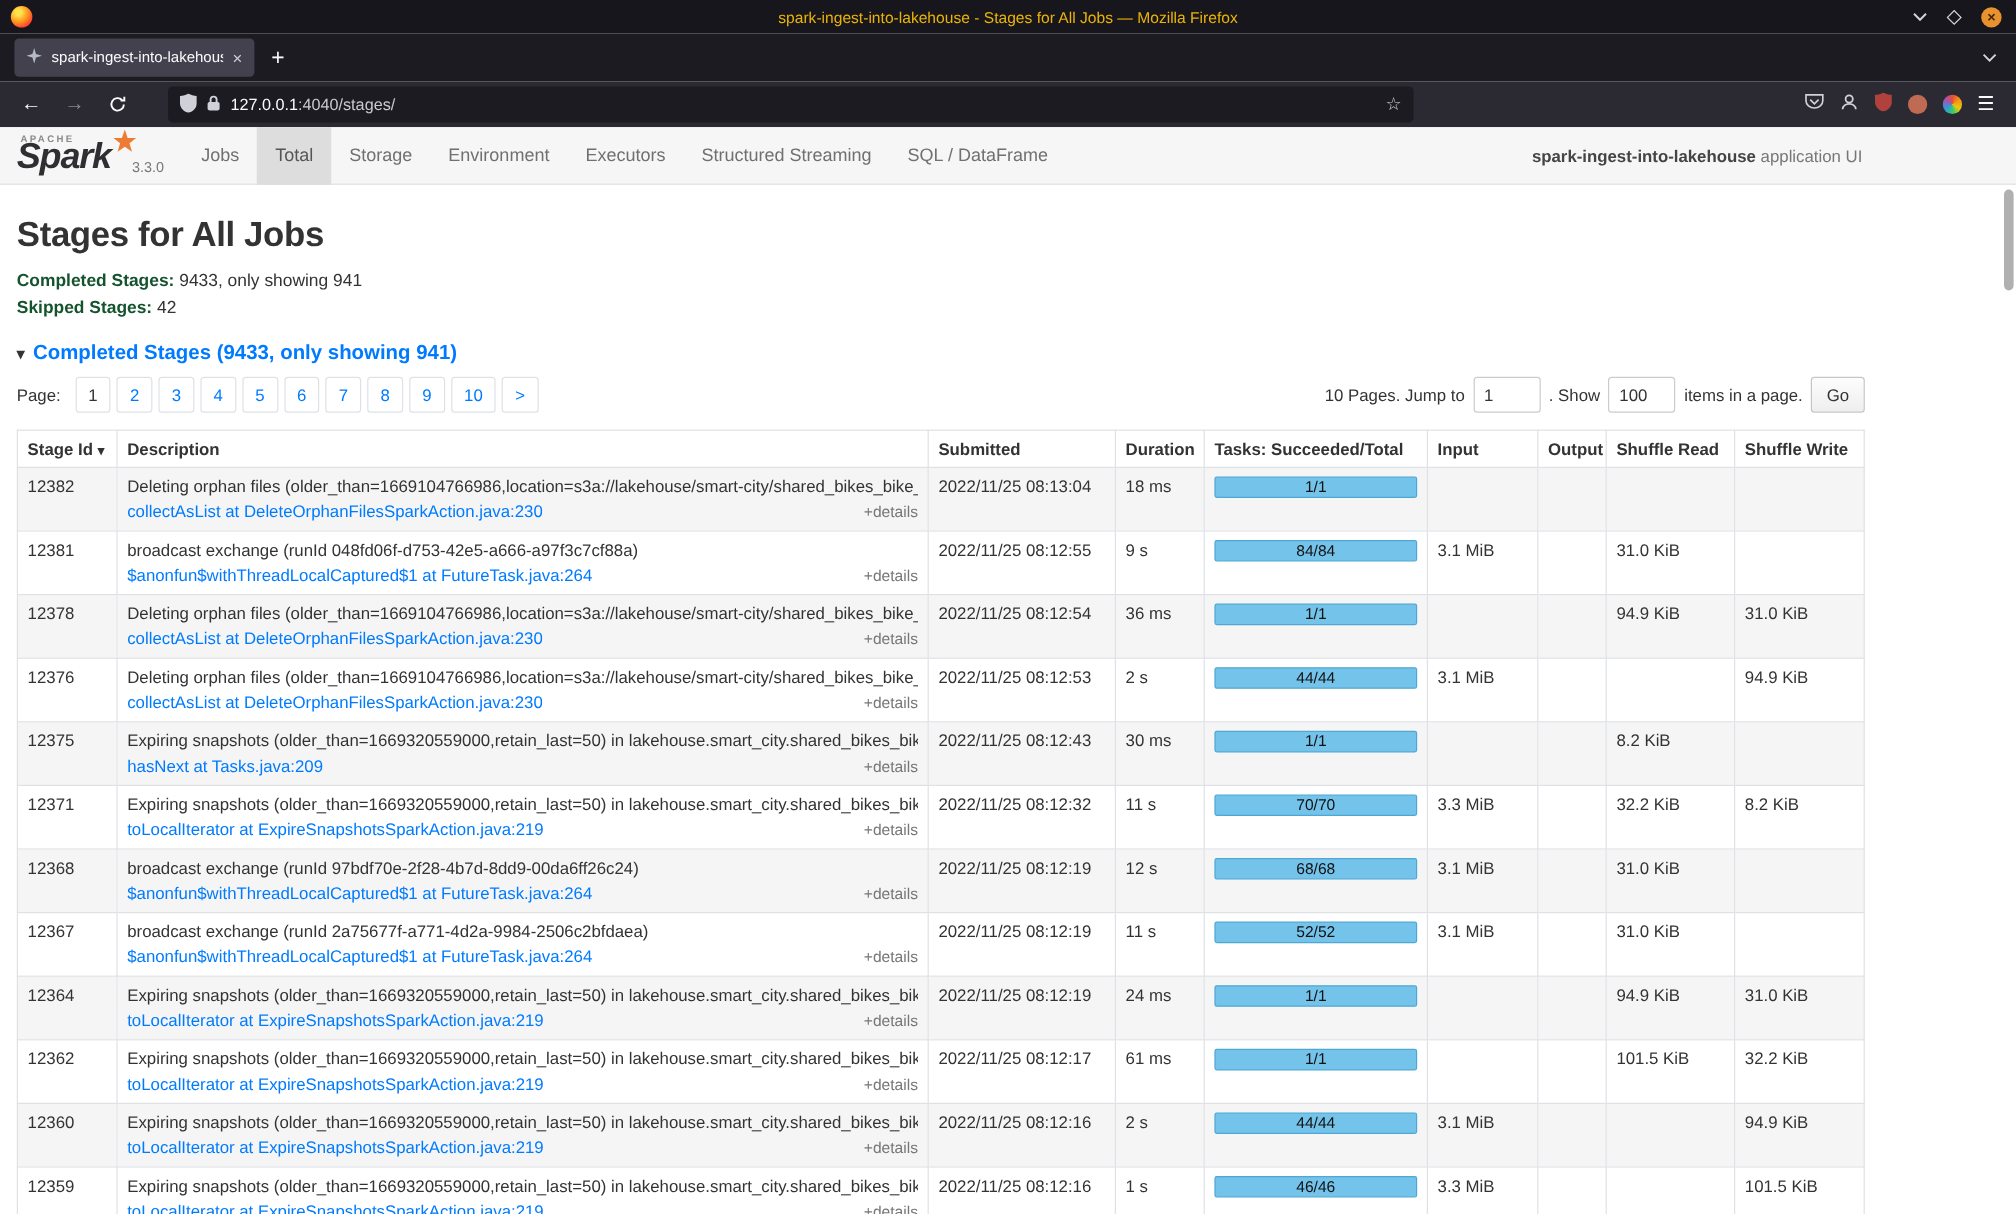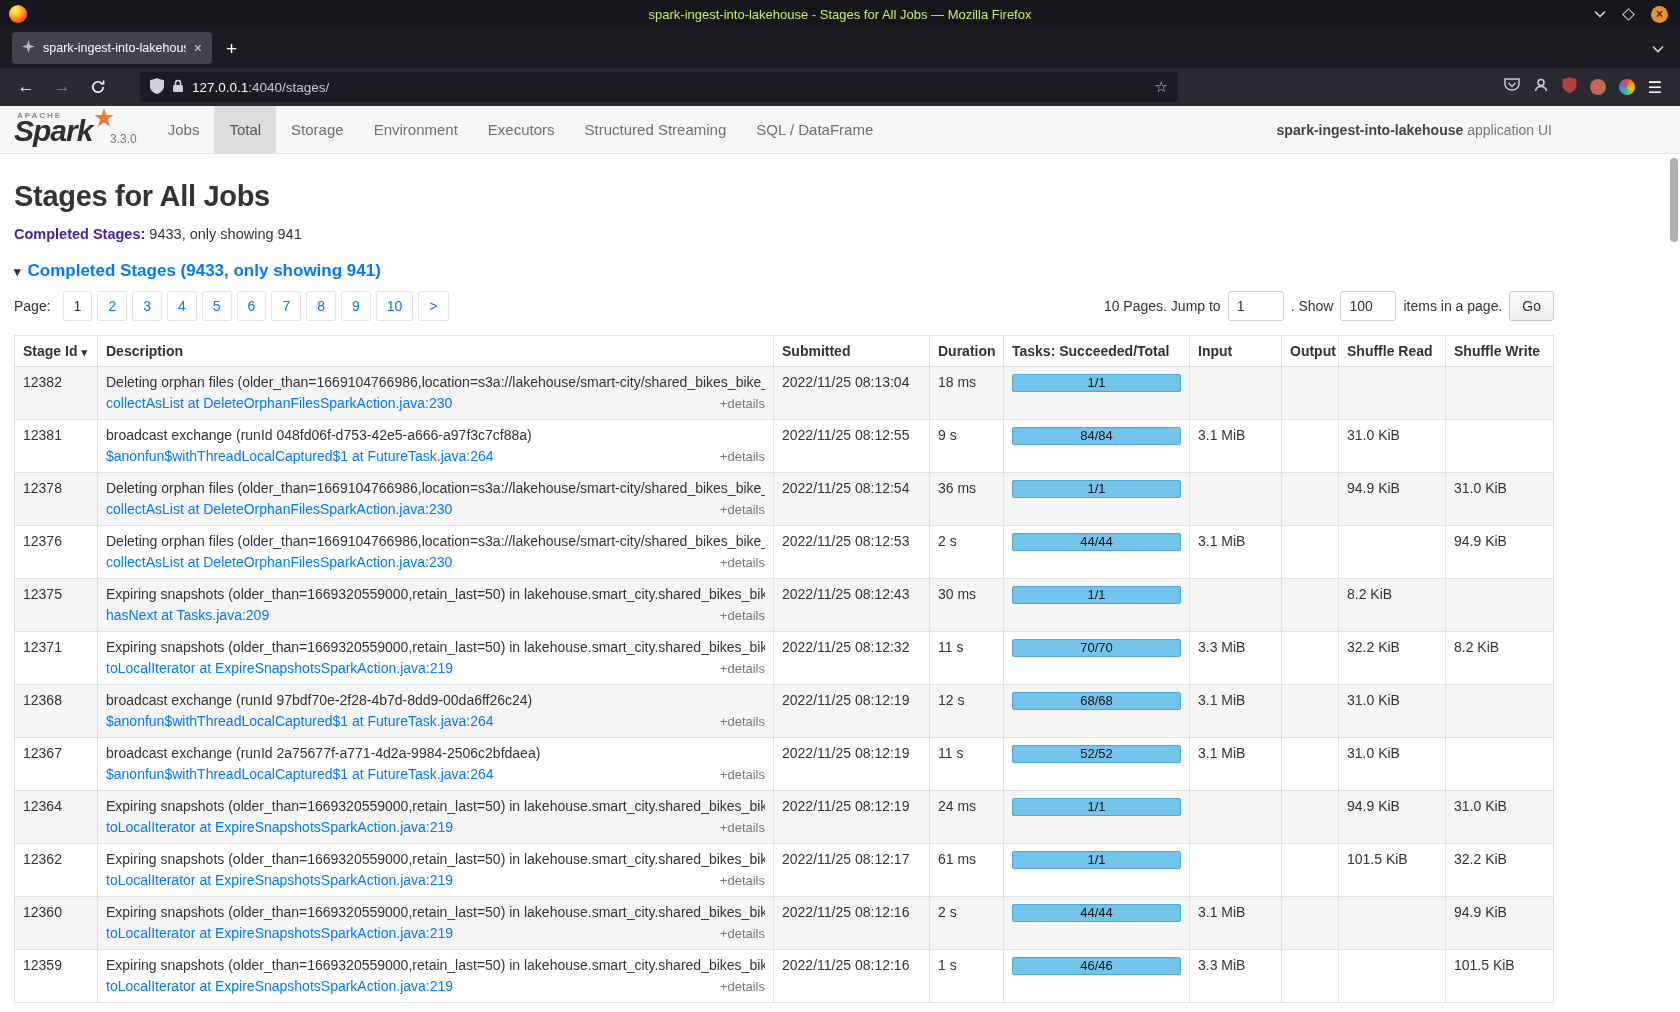--- a/index.html
+++ b/index.html
@@ -4,21 +4,21 @@
 <style>
   * { margin:0; padding:0; box-sizing:border-box; }
   html,body { width:1680px; height:1012px; overflow:hidden; background:#fff;
               font-family:"Liberation Sans", sans-serif; }
   body { position:relative; }
 
   
   .titlebar { height:28px; background:#17161d; display:flex; align-items:center; position:relative; }
   .ff-logo { width:18px; height:18px; border-radius:50%; margin-left:9px; z-index:2;
              background:radial-gradient(circle at 35% 30%, #ffe14d 0 15%, #ff9a1f 45%, #ff3b30 78%, #b5007f 100%); }
-  .tb-title { position:absolute; left:0; right:0; text-align:center; font-size:13px; color:#bef264; }
+  .tb-title { position:absolute; left:0; right:0; text-align:center; font-size:13px; color:#eab308; }
   .win-controls { margin-left:auto; display:flex; align-items:center; gap:18px; padding-right:12px; z-index:2; }
   .wc { display:flex; align-items:center; justify-content:center; cursor:default; }
   .diamond { width:9px; height:9px; border:1.5px solid #d4d4da; transform:rotate(45deg); display:inline-block; }
   .close-circle { width:17px; height:17px; border-radius:50%; background:#e8912e; color:#3e2606;
                   font-size:12px; line-height:17px; text-align:center; font-weight:bold; }
 
   .tabbar { height:40px; background:#1c1b22; display:flex; align-items:center; }
   .tab { display:flex; align-items:center; gap:8px; background:#42414d; border-radius:4px;
          margin-left:12px; height:32px; padding:0 10px; width:200px; color:#fbfbfe; font-size:12.5px; }
   .tab-title { white-space:nowrap; overflow:hidden; flex:1; }
@@ -56,21 +56,21 @@
               text-decoration:none; }
   .nav-item.active { background:#dddddd; color:#555; }
   .app-text { margin-left:auto; font-size:14px; color:#777; white-space:nowrap; }
   .app-text b { color:#444; }
 
   
   .content { padding:26px 0 0 14px; width:1568px; }
   .page-title { font-size:29px; font-weight:bold; color:#333; letter-spacing:-.3px; }
   .summary { margin-top:13px; font-size:14.5px; color:#333; }
   .summary > div { margin-bottom:7px; }
-  .lbl { color:#4c1d95; font-weight:bold; text-decoration:none; }
+  .lbl { color:#14532d; font-weight:bold; text-decoration:none; }
   .section-head { margin:19px 0 10px; font-size:17px; font-weight:bold; color:#007bff;
                   display:flex; align-items:center; gap:7px; cursor:pointer; }
   .caret { color:#333; font-size:13px; }
 
   .pag-row { display:flex; align-items:center; margin:8px 0 14px; font-size:14px; color:#333; width:1540px; }
   .pages { display:flex; gap:5px; margin-left:12px; }
   .page-btn { min-width:18px; padding:6px 10px; border:1px solid #dee2e6; border-radius:3px;
               color:#007bff; text-align:center; text-decoration:none; font-size:14px; background:#fff; }
   .page-btn.current { color:#333; }
   .pag-right { margin-left:auto; display:flex; align-items:center; gap:7px; }
@@ -204,20 +204,23 @@
     </div>
   <div class="app-text"><b>spark-ingest-into-lakehouse</b><span> application UI</span></div>
 </div>
 
 <div class="content">
   <h1 class="page-title">Stages for All Jobs</h1>
 
   <div class="summary">
     <div>
       <a href="#" class="lbl">Completed Stages:</a><span> 9433, only showing 941</span>
+    </div>
+    <div>
+      <a href="#" class="lbl">Skipped Stages:</a><span> 42</span>
     </div>
   </div>
 
   <div class="section-head">
     <span class="caret">▾</span>
     <span>Completed Stages (9433, only showing 941)</span>
   </div>
 
   <div class="pag-row">
     <span>Page:</span>

